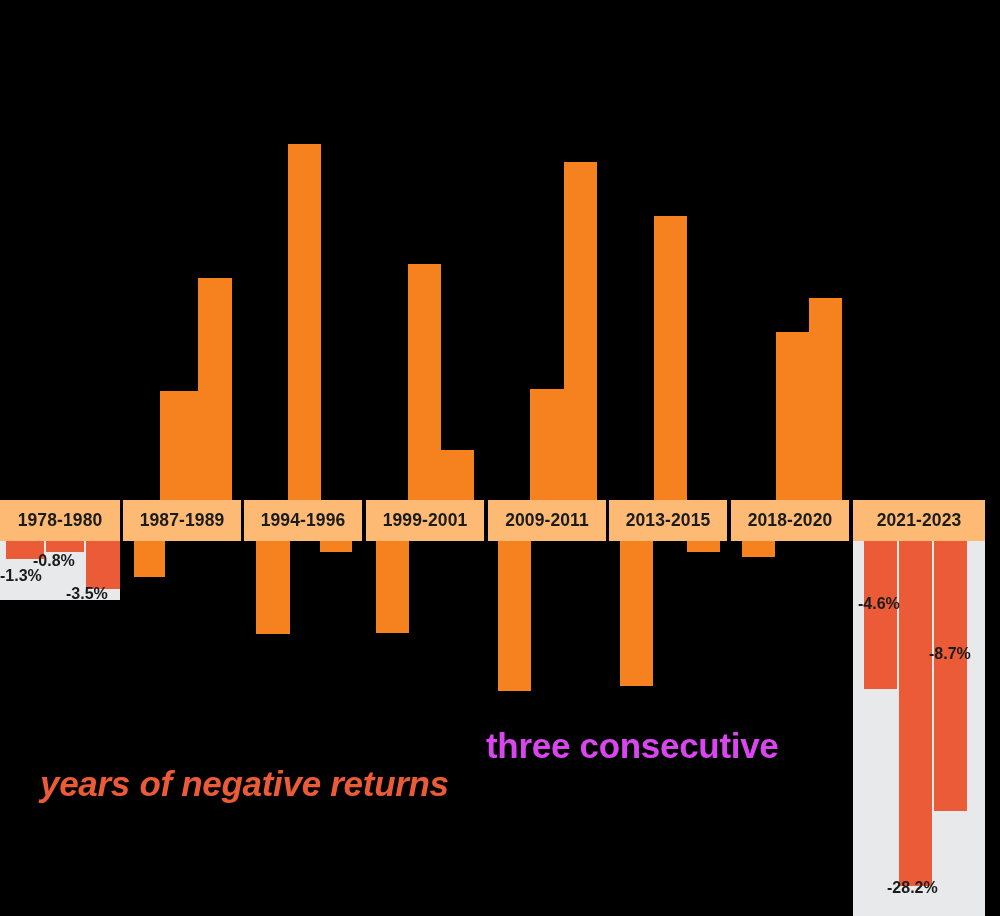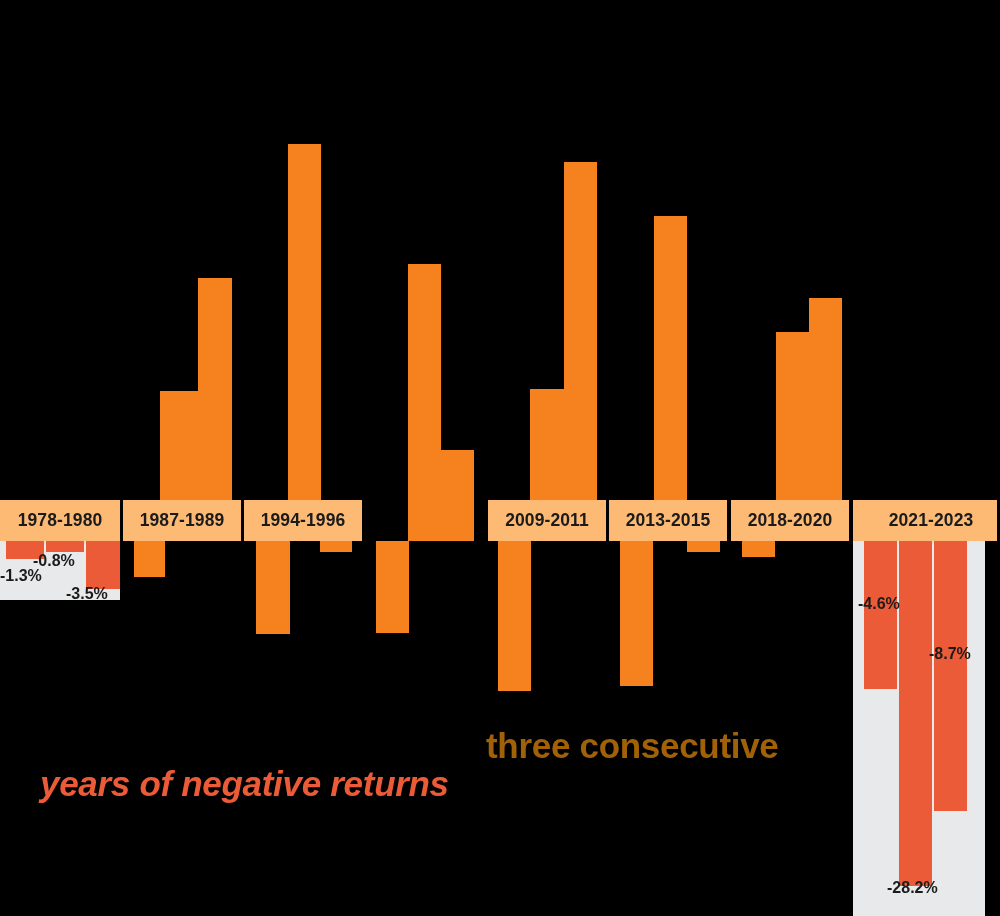--- a/index.html
+++ b/index.html
@@ -65,33 +65,36 @@
     <div class="bar negred" style="left: 934px; width: 33px; top: 541px; height: 270px; background: rgb(236, 91, 55);"></div>
     <div class="chip" style="left: 0px; top: 500px; width: 120px;">
       <span>1978-1980</span>
     </div>
     <div class="chip" style="left: 123px; top: 500px; width: 118px;">
       <span>1987-1989</span>
     </div>
     <div class="chip" style="left: 244px; top: 500px; width: 118px;">
       <span>1994-1996</span>
     </div>
+    <div class="chip" style="left: 366px; top: 500px; width: 118px;">
+      <span>1999-2001</span>
+    </div>
     <div class="chip" style="left: 488px; top: 500px; width: 118px;">
       <span>2009-2011</span>
     </div>
     <div class="chip" style="left: 609px; top: 500px; width: 118px;">
       <span>2013-2015</span>
     </div>
     <div class="chip" style="left: 731px; top: 500px; width: 118px;">
       <span>2018-2020</span>
     </div>
-    <div class="chip" style="left: 853px; top: 500px; width: 132px; padding-left: 12px;">
+    <div class="chip" style="left: 853px; top: 500px; width: 132px;">
       <span>2021-2023</span>
     </div>
     <div class="vlabel" style="left: 0px; top: 567px;">-1.3%</div>
     <div class="vlabel" style="left: 33px; top: 552px;">-0.8%</div>
     <div class="vlabel" style="left: 66px; top: 585px;">-3.5%</div>
     <div class="vlabel" style="left: 858px; top: 595px;">-4.6%</div>
     <div class="vlabel" style="left: 929px; top: 637px; margin-top: 8px;">-8.7%</div>
     <div class="vlabel" style="left: 887px; top: 879px;">-28.2%</div>
-    <div class="anno" id="anno-line1" style="color: #a16207;">three consecutive</div>
+    <div class="anno" id="anno-line1" style="color: #d946ef;">three consecutive</div>
     <div class="anno" id="anno-line2" style="color: rgb(236, 91, 55);">years of negative returns</div>
   </div>
 
 </body></html>

